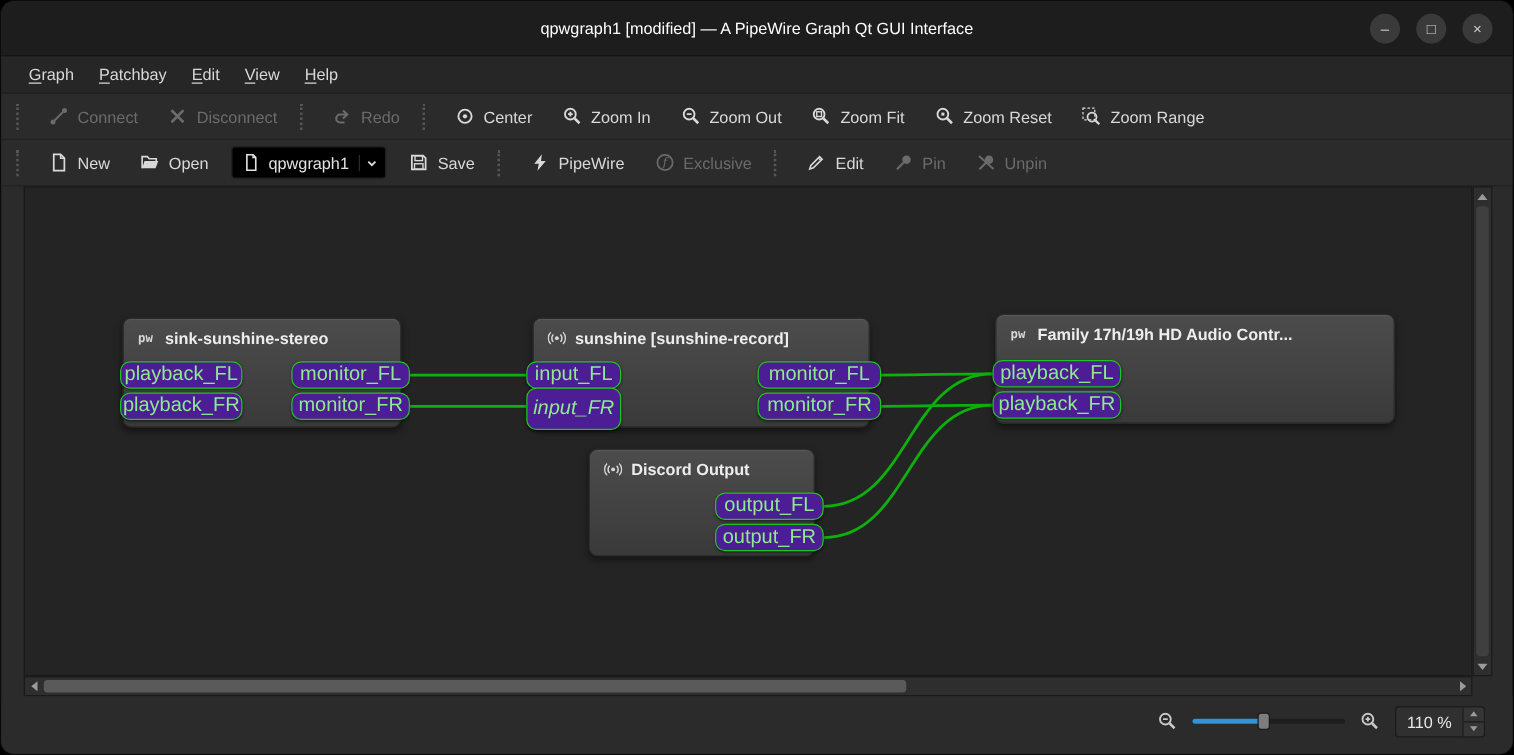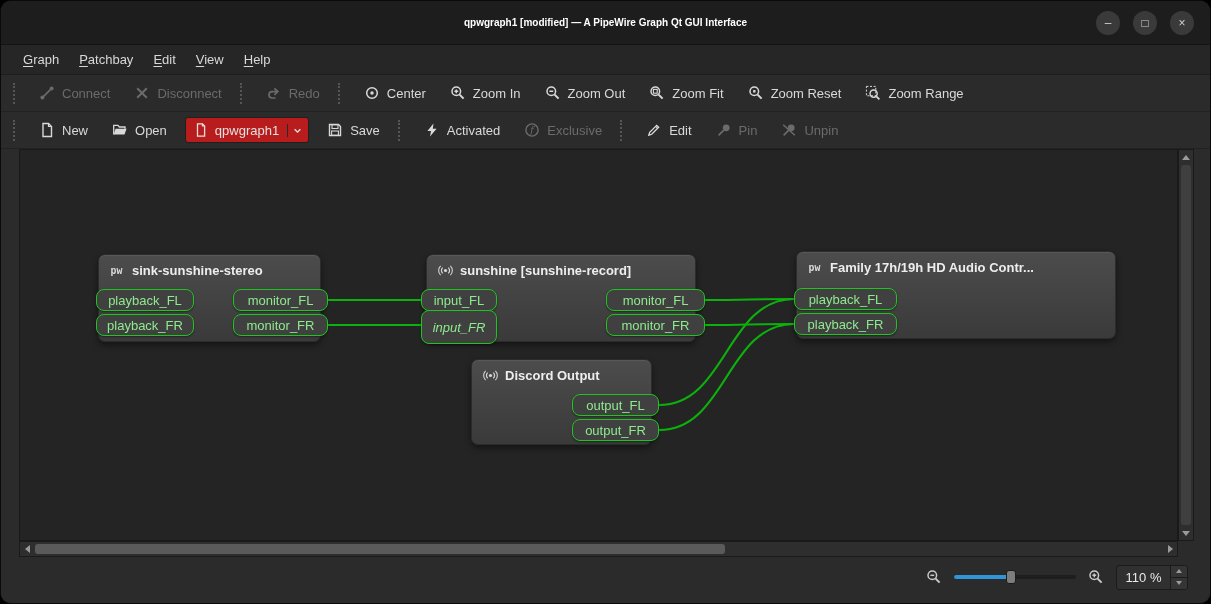--- a/index.html
+++ b/index.html
@@ -13,21 +13,21 @@
     position: absolute; left: 0; top: 0; width: 1211px; height: 604px;
     background: #2b2b2b; border-radius: 11px; overflow: hidden;
     border: 1px solid #0a0a0a;
   }
   
   .titlebar {
     height: 44px; background: #1d1d1d;
     display: flex; align-items: center; justify-content: center;
     position: relative; border-bottom: 1px solid #141414;
   }
-  .title { color: #ffffff; font-weight: bold; font-size: 10px; text-align: right; }
+  .title { color: #ffffff; font-weight: normal; font-size: 13px; text-align: right; }
   .win-controls { position: absolute; right: 16px; top: 50%; transform: translateY(-50%); display: flex; gap: 13px; }
   .win-btn {
     width: 24px; height: 24px; border-radius: 50%; background: #3a3a3a;
     color: #cfcfcf; display: flex; align-items: center; justify-content: center;
     font-size: 12px; line-height: 1; cursor: default;
   }
   
   .menubar {
     height: 30px; background: #262626; display: flex; align-items: stretch;
     padding-left: 12px; border-bottom: 1px solid #1e1e1e;
@@ -40,21 +40,21 @@
     gap: 4px; padding: 0 8px; border-bottom: 1px solid #222222;
   }
   .tb-sep, .grip { width: 3px; height: 21px; border-left: 2px dotted #565656; margin: 0 9px 0 4px; }
   .tb-btn {
     display: flex; align-items: center; gap: 7px; padding: 5px 10px;
     border-radius: 3px; color: #d9d9d9; font-size: 13px; white-space: nowrap;
   }
   .tb-btn.disabled { color: #6b6b6b; }
   .icon svg { display: block; }
   .tb-combo {
-    display: flex; align-items: center; gap: 6px; background: #b91c1c;
+    display: flex; align-items: center; gap: 6px; background: #000000;
     border: 1px solid #1f1f1f; border-radius: 3px; padding: 3px 4px 3px 7px;
     color: #e2e2e2; font-size: 13px; height: 26px; margin: 0 4px;
   }
   .tb-combo .chev { border-left: 1px solid #2a2a2a; padding-left: 3px; margin-left: 2px; }
   
   .canvas-frame { position: absolute; left: 18px; top: 148px; width: 1175px; height: 408px; }
   .canvas {
     position: absolute; left: 0; top: 0; width: 1159px; height: 392px;
     background: #242424; border: 1px solid #191919; overflow: hidden;
   }
@@ -63,21 +63,21 @@
   .node {
     position: absolute;
     background: linear-gradient(#4c4c4c, #3a3a3a);
     border: 1px solid #2c2c2c; border-radius: 7px;
     box-shadow: 0 3px 6px rgba(0,0,0,0.45), inset 0 1px 0 rgba(255,255,255,0.07);
   }
   .node-header { display: flex; align-items: center; gap: 7px; padding: 8px 0 0 11px; color: #ededed; font-size: 13px; font-weight: bold; white-space: nowrap; overflow: hidden; }
   .node-header .icon { color: #d8d8d8; }
   .port {
     position: absolute; border: 1.5px solid var(--port-green, #1fc51f); border-radius: 8px;
-    background: #404040; color: #8deb8d; font-size: 13px;
+    background: #4c1d95; color: #8deb8d; font-size: 16px;
     display: flex; align-items: center; justify-content: center;
     white-space: nowrap; box-shadow: 0 1px 2px rgba(0,0,0,0.4);
   }
   
   .vscroll { position: absolute; right: 0; top: 0; width: 16px; height: 392px; background: #2e2e2e; border: 1px solid #1a1a1a; }
   .hscroll { position: absolute; left: 0; bottom: 0; width: 1159px; height: 16px; background: #2e2e2e; border: 1px solid #1a1a1a; }
   .scroll-arrow { position: absolute; display: flex; align-items: center; justify-content: center; }
   .vscroll .scroll-arrow { width: 14px; height: 14px; left: 0; }
   .vscroll .up { top: 0; } .vscroll .down { bottom: 0; }
   .hscroll .scroll-arrow { width: 14px; height: 14px; top: 0; }
@@ -274,21 +274,21 @@
         </span>
         <span>Save</span>
       </div>
       <div class="tb-sep"></div>
       <div class="tb-btn">
         <span class="icon">
           <svg width="16" height="16" viewBox="0 0 16 16">
             <path d="M9.5 1.4 L3.4 9 H7 L6 14.6 L12.6 6.8 H8.8 Z" fill="currentColor"></path>
           </svg>
         </span>
-        <span>Activated</span>
+        <span>PipeWire</span>
       </div>
       <div class="tb-btn disabled">
         <span class="icon">
           <svg width="16" height="16" viewBox="0 0 16 16">
             <circle cx="8" cy="8" r="6.1" fill="none" stroke="currentColor" stroke-width="1.4"></circle>
             <text x="8" y="11.2" font-size="9.5" font-style="italic" text-anchor="middle" fill="currentColor" font-family="DejaVu Serif, serif">f</text>
           </svg>
         </span>
         <span>Exclusive</span>
       </div>

